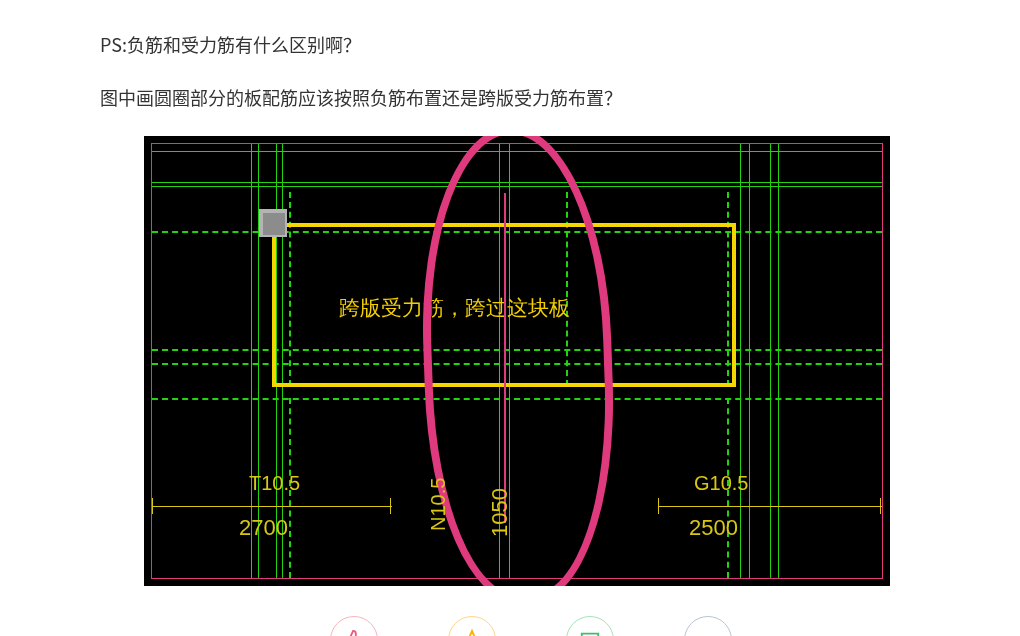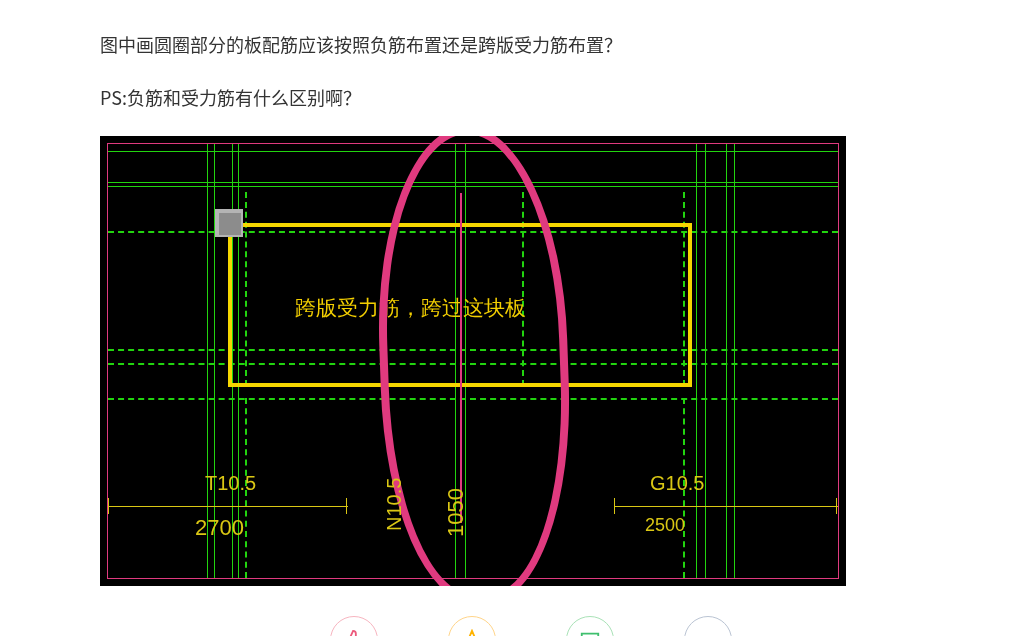--- a/index.html
+++ b/index.html
@@ -19,20 +19,21 @@
       color: #333;
       margin: 10px 0 24px 0;
       line-height: 1.6;
     }
     .cad-frame {
       position: relative;
       width: 746px;
       height: 450px;
       background: #000;
       overflow: hidden;
+      margin-left: 44px;
     }
     
     .cad-inner {
       position: absolute;
       left: 7px; right: 7px; top: 7px; bottom: 7px;
       border: 1px solid #e03a7f;
       background: #000;
     }
     
     .h-green {
@@ -133,22 +134,22 @@
     }
     .circ-btn.like   { border-color:#f7b5c0; color:#ec5a7c; }
     .circ-btn.star   { border-color:#ffd58a; color:#ffb300; }
     .circ-btn.reply  { border-color:#a9e2b7; color:#3fbf6e; }
     .circ-btn.more   { border-color:#bac4d3; color:#7a8aa3; }
   </style>
 </head>
 <body>
 
 <div class="page">
+  <p class="q-line">PS:负筋和受力筋有什么区别啊？</p>
   <p class="q-line">图中画圆圈部分的板配筋应该按照负筋布置还是跨版受力筋布置？</p>
-  <p class="q-line">PS:负筋和受力筋有什么区别啊？</p>
 
   <div class="cad-frame">
     <div class="cad-inner"></div>
 
     <div class="h-green" style="top:15px"></div>
     <div class="h-green" style="top:46px"></div>
     <div class="h-green" style="top:50px"></div>
 
     <div class="v-green" style="left:107px"></div>
     <div class="v-green" style="left:114px"></div>
@@ -192,21 +193,21 @@
     <div class="tick" style="left:514px; top:362px; height:16px"></div>
     <div class="tick" style="left:736px; top:362px; height:16px"></div>
 
     <div class="cad-text" style="left:105px; top:336px; font-size:20px">T10.5</div>
     <div class="cad-text" style="left:95px;  top:379px; font-size:22px">2700</div>
 
     <div class="cad-text rot" style="left:306px; top:372px; font-size:20px">N10.5</div>
     <div class="cad-text rot" style="left:369px; top:375px; font-size:22px">1050</div>
 
     <div class="cad-text" style="left:550px; top:336px; font-size:20px">G10.5</div>
-    <div class="cad-text" style="left:545px; top:379px; font-size:18px">2500</div>
+    <div class="cad-text" style="left:545px; top:379px; font-size:22px">2500</div>
 
   </div>
 
   <div class="buttons-row">
     <div class="circ-btn like">
       <svg width="22" height="22" viewBox="0 0 24 24" fill="none" stroke="currentColor" stroke-width="2">
           <path d="M7 22V10M3 14v4a4 4 0 0 0 4 4h9.7a2 2 0 0 0 2-1.6l1.4-7A2 2 0 0 0 18 11h-4V5a3 3 0 0 0-3-3l-4 9"></path>
         </svg>
     </div>
     <div class="circ-btn star">

